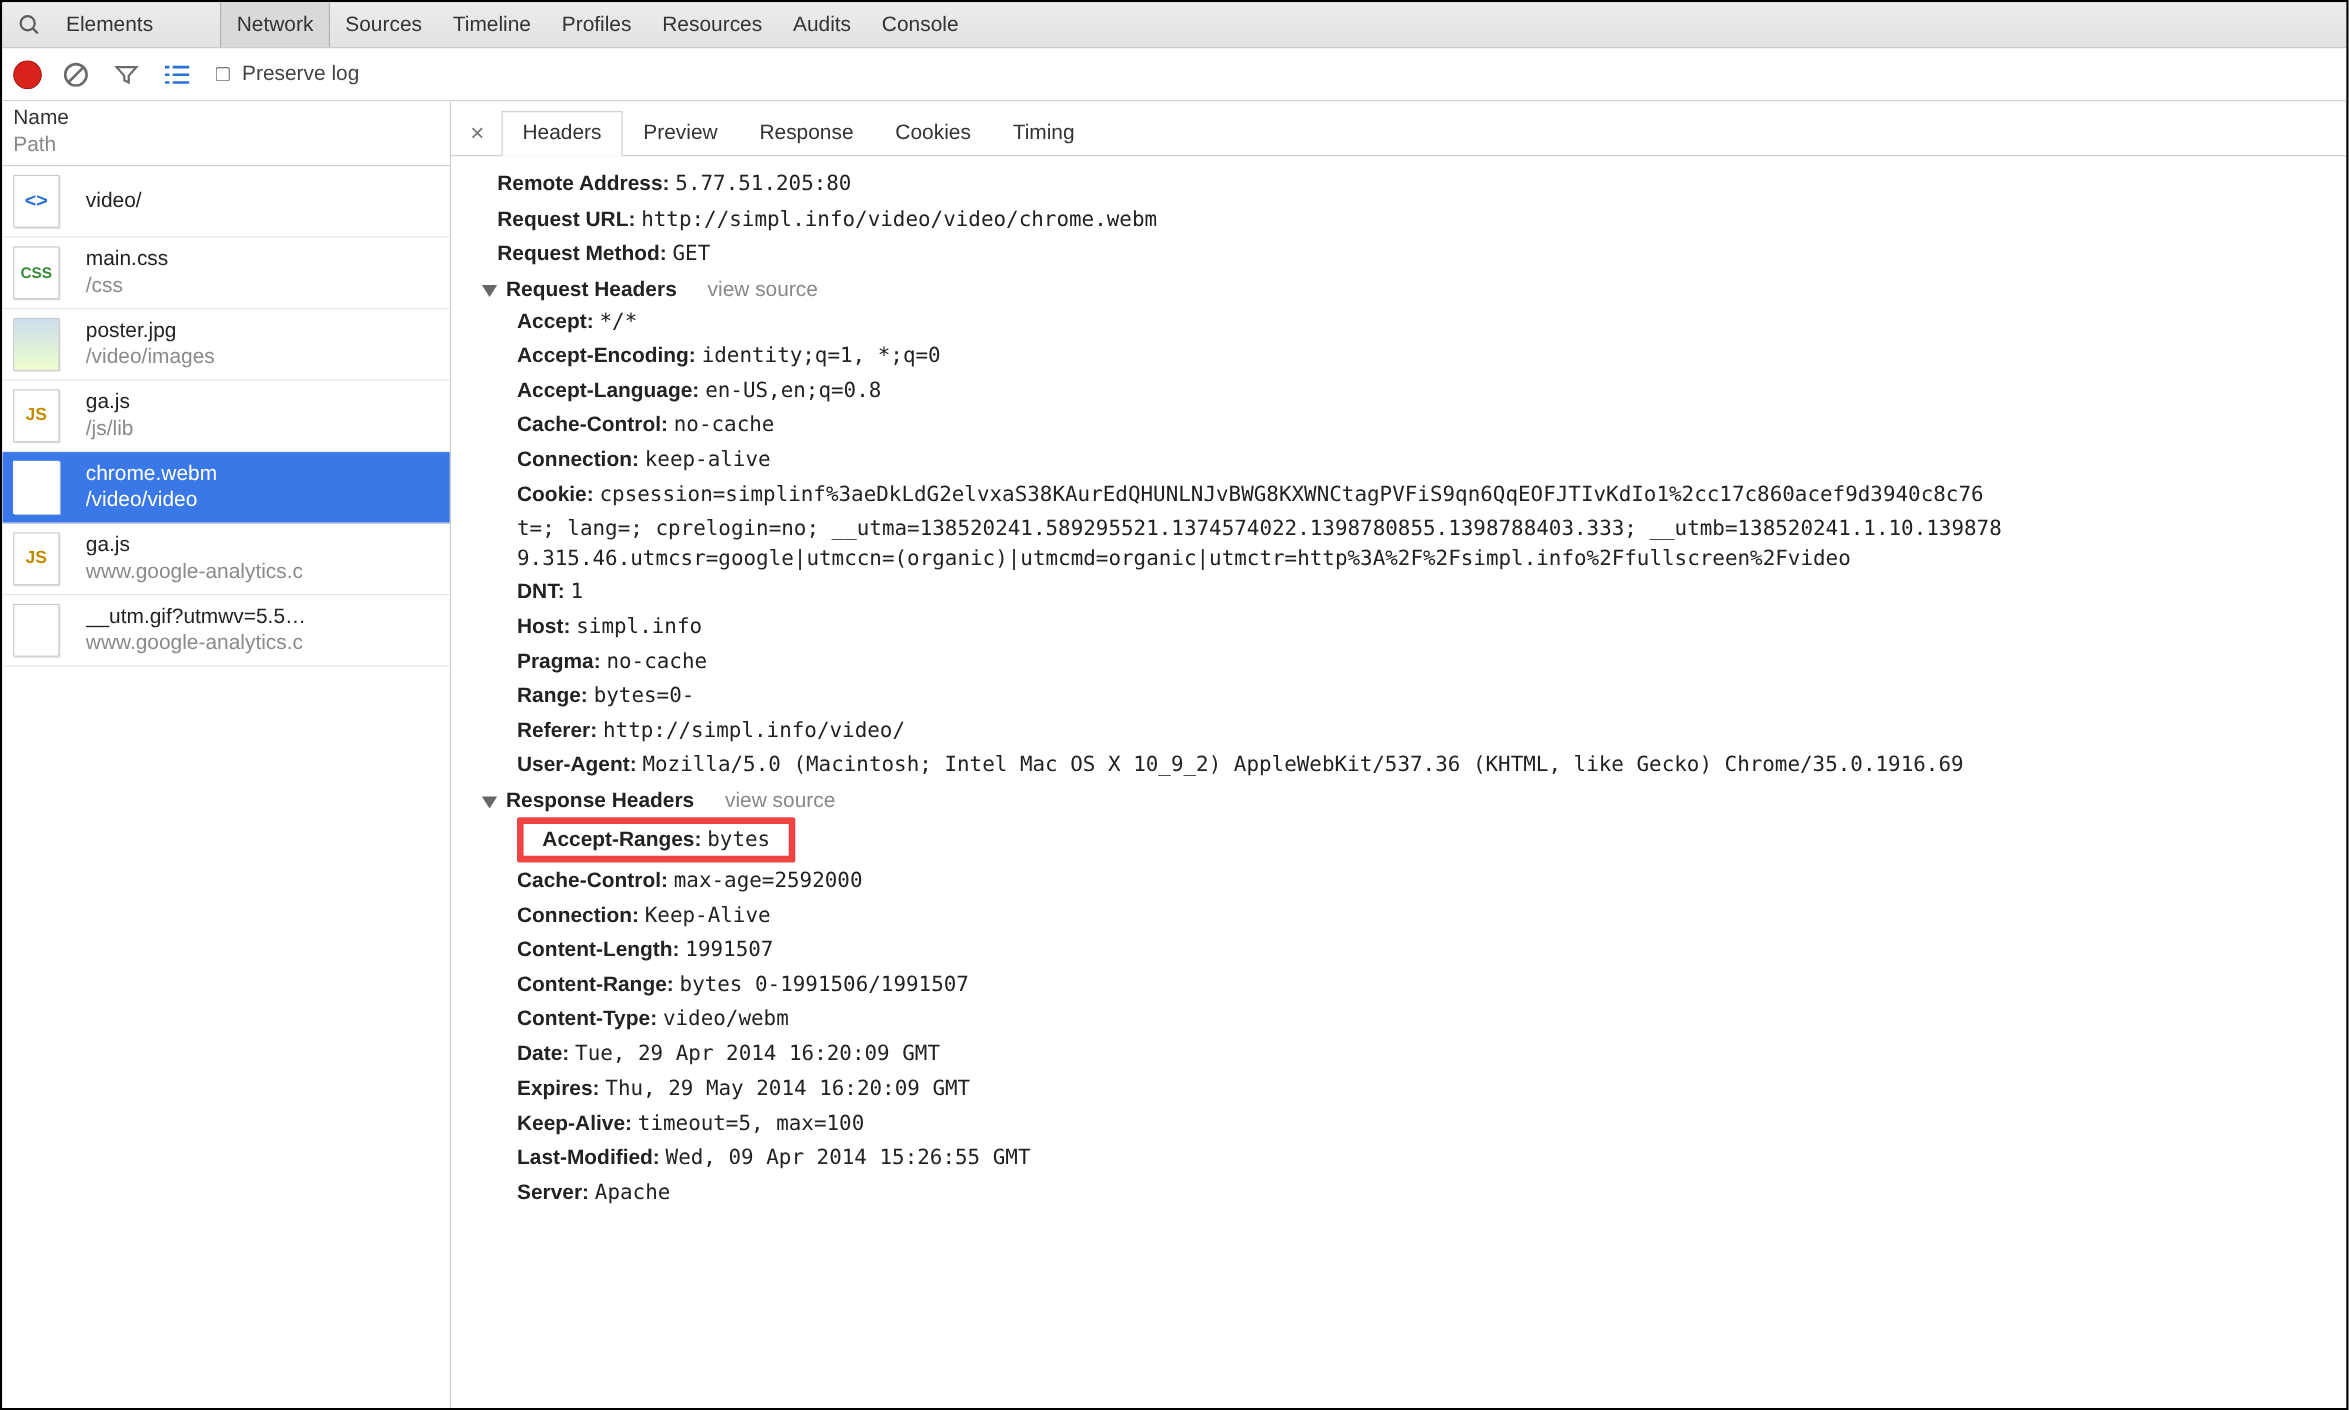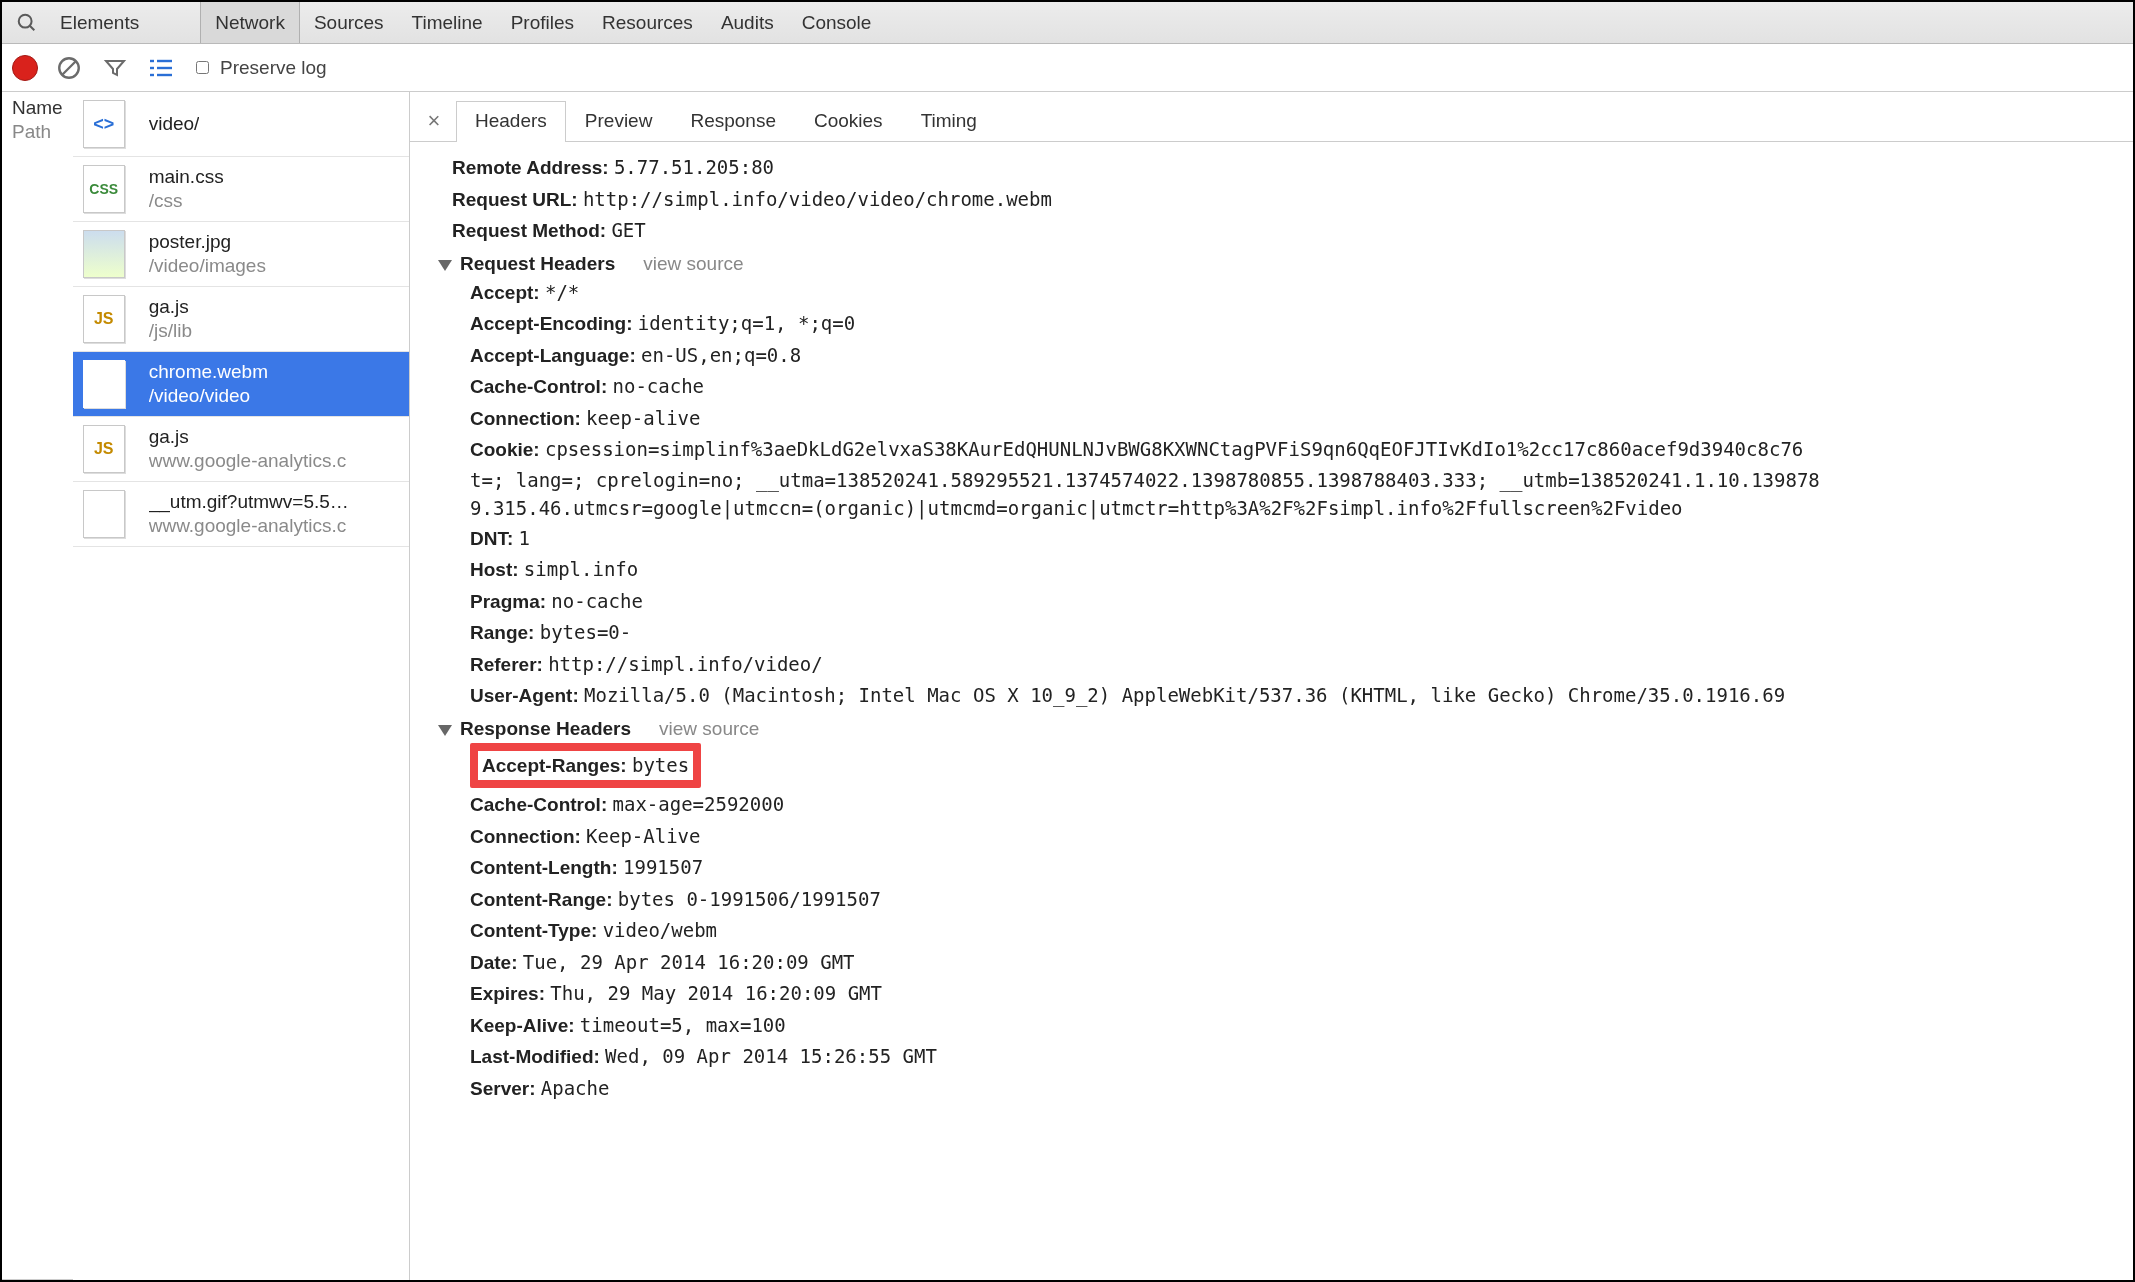--- a/index.html
+++ b/index.html
@@ -66,21 +66,21 @@
 
   
   .main {
     display:flex;
     height: calc(100% - 42px - 48px);
   }
   .sidebar {
     width: 408px;
     border-right:1px solid #ccc;
     overflow:hidden;
-    display:flex; flex-direction:row;
+    display:flex; flex-direction:column;
     background:#fff;
   }
   .sidebar-head {
     padding:4px 10px 6px 10px;
     border-bottom:1px solid #ccc;
     line-height:1.25;
   }
   .sidebar-head .h1 { color:#333; }
   .sidebar-head .h2 { color:#888; }
   .filelist { flex:1; overflow:auto; }
@@ -169,22 +169,22 @@
     position:relative; top:1px;
   }
   .section-title .lbl { font-weight:600; }
   .section-title .src { color:#888; }
   .status-dot {
     display:inline-block; width:16px; height:16px; border-radius:50%;
     background:#17b53a; vertical-align:-2px; margin-right:6px;
   }
   .hl-box {
     display:inline-block;
-    border:8px solid #ef4444;
-    padding:0 4px;
+    border:6px solid #ef4444;
+    padding:0 17px;
     border-radius:2px;
   }
 </style>
 </head>
 <body>
 
 <div class="tabstrip">
   <span class="search-icon">
     <svg width="22" height="22" viewBox="0 0 24 24" fill="none" stroke="currentColor" stroke-width="2.2">
         <circle cx="10" cy="10" r="7"></circle>

